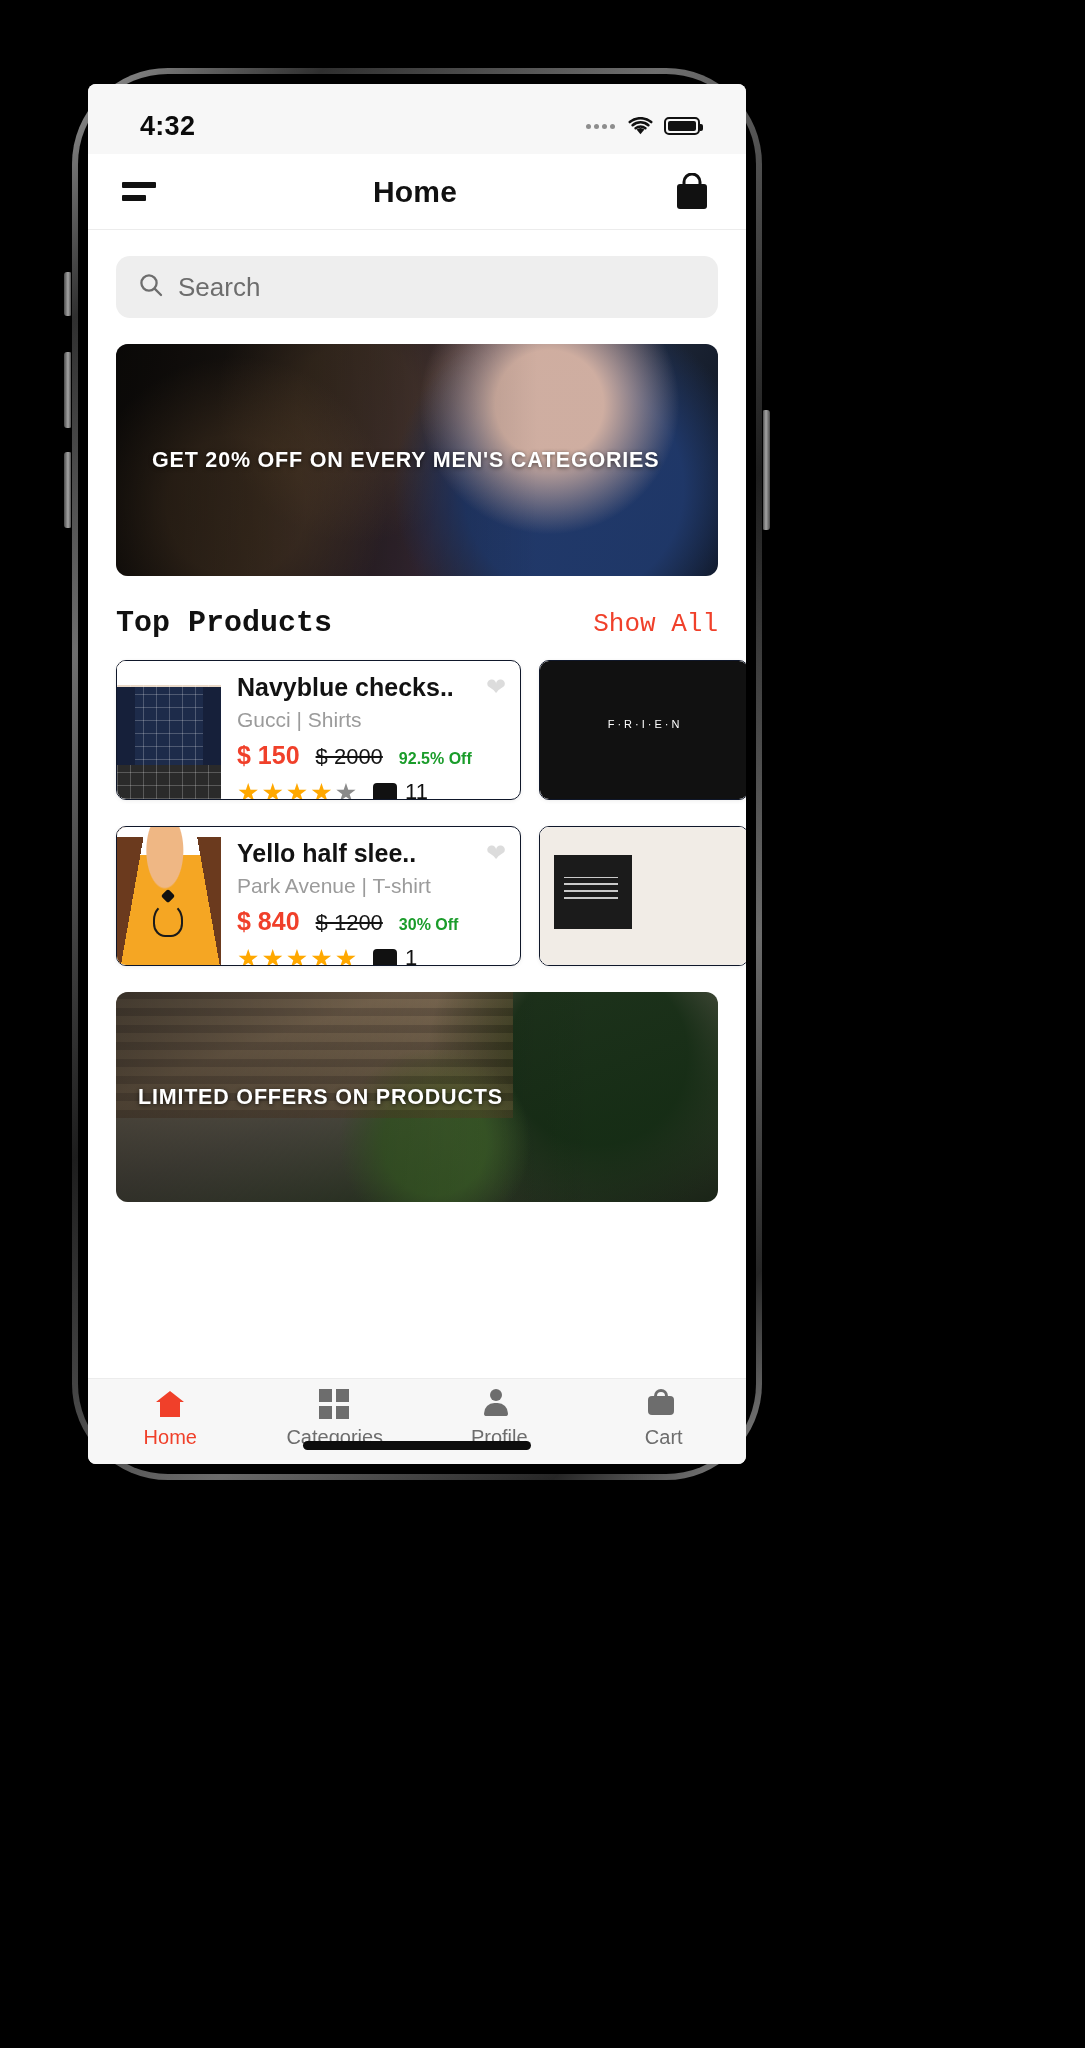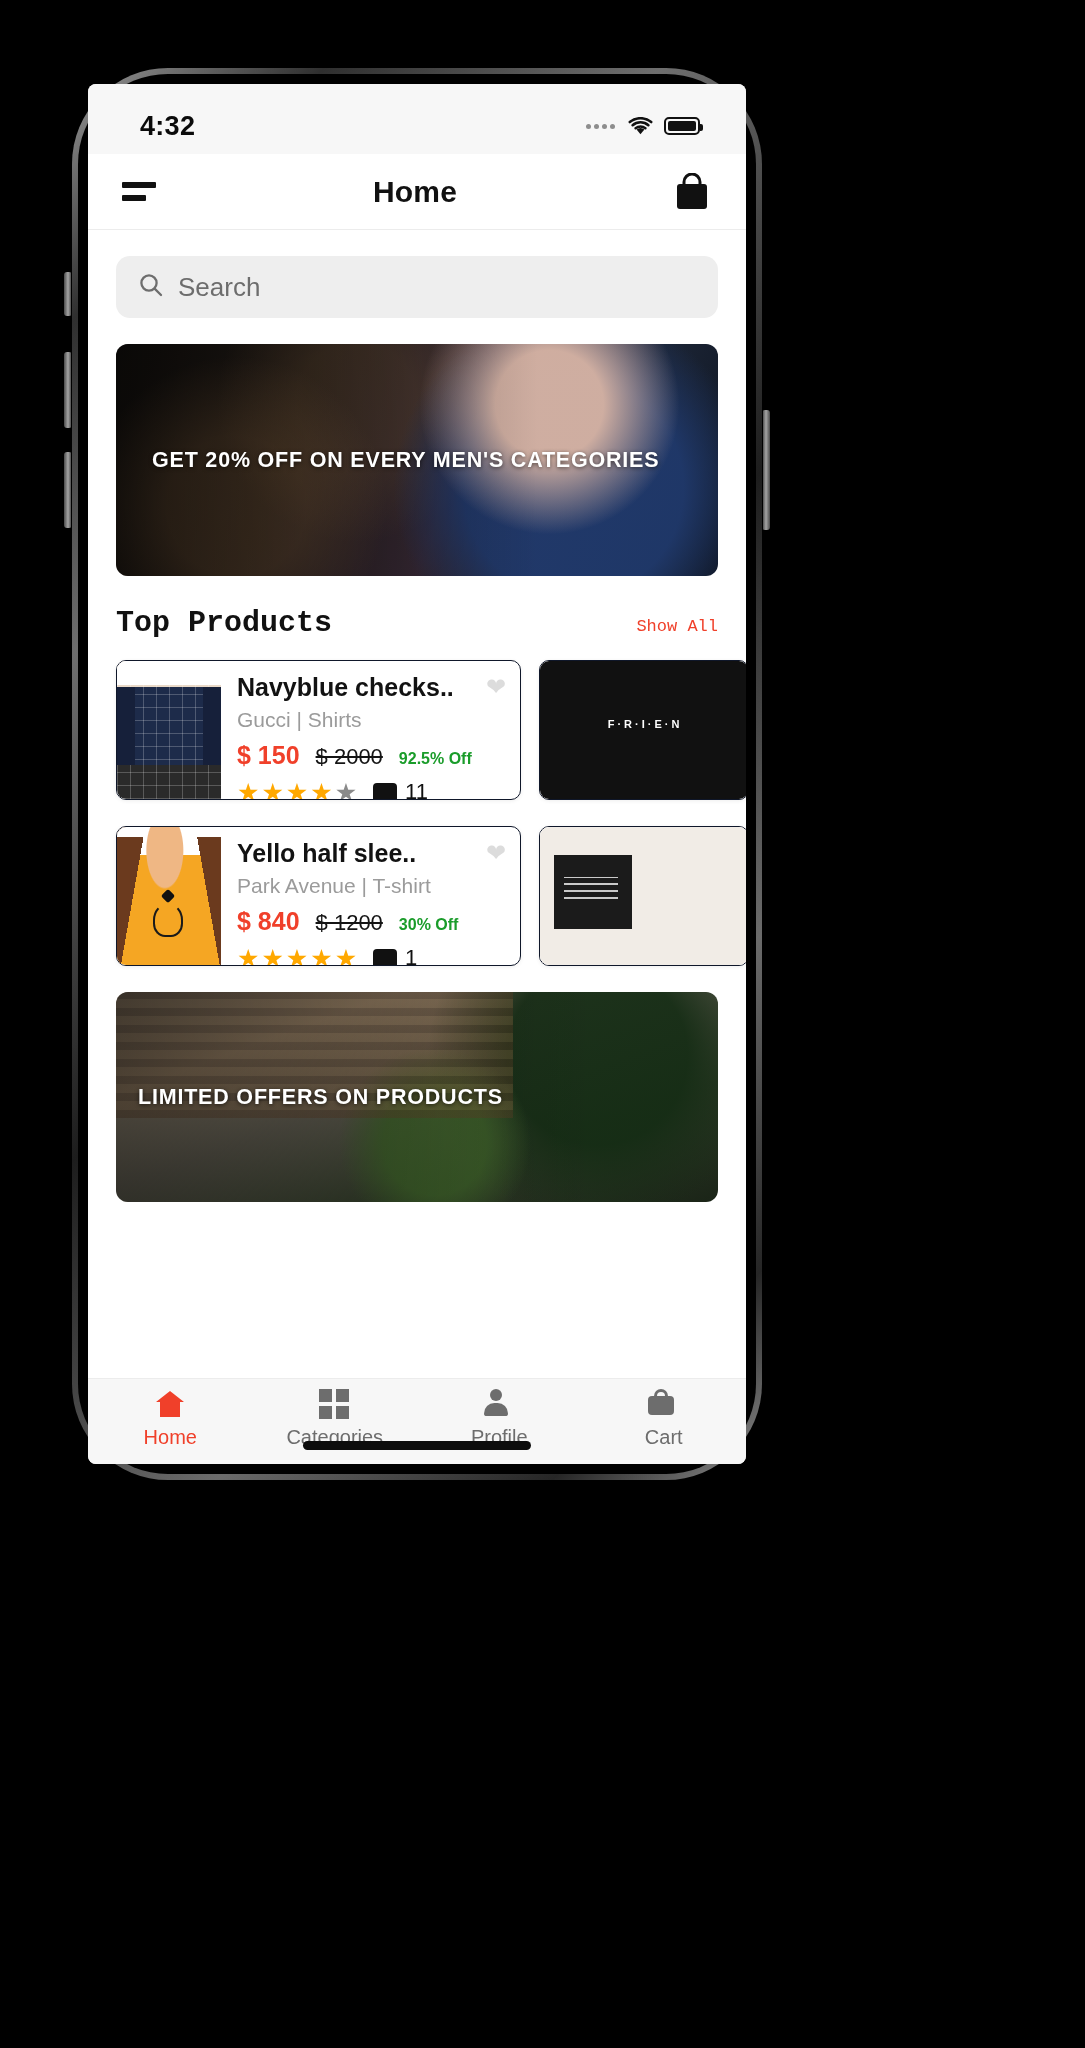--- a/index.html
+++ b/index.html
@@ -146,21 +146,21 @@
     white-space: nowrap;
   }
 
   
   .sec-head {
     display: flex; align-items: baseline; justify-content: space-between;
     padding: 30px 28px 6px;
     font-family: Liberation Mono, monospace;
   }
   .sec-title { font-size: 30px; font-weight: 700; color: #111; }
-  .sec-link { font-size: 17px; color: #f0402a; cursor: pointer; }
+  .sec-link { font-size: 26px; color: #f0402a; cursor: pointer; }
 
   
   .prow { display: flex; gap: 18px; padding: 14px 0 0 28px; }
   .pcard {
     flex: 0 0 auto; width: 405px; height: 140px;
     background: #fff; border-radius: 10px;
     border: 1px solid #0f172a;
     box-shadow: 0 1px 4px rgba(0,0,0,.07);
     display: flex; overflow: hidden; position: relative;
   }
@@ -202,21 +202,21 @@
     position:absolute; left:36px; top:76px; width:30px; height:34px;
     border:2px solid #1a1a1a; border-radius:50% 50% 40% 40%;
     border-top-color: transparent;
   }
   
   .art-black-hoodie {
     position:absolute; inset:0; background:#111;
   }
   .art-black-hoodie .tx {
     position:absolute; left:50%; top:46%; transform:translate(-50%,-50%);
-    color:#fff; font-size:11px; letter-spacing:3px; font-weight:700; white-space:nowrap;
+    color:#fff; font-size:11px; letter-spacing:3px; font-weight:400; white-space:nowrap;
   }
   .art-white-tee {
     position:absolute; inset:0;
     background: linear-gradient(#f1ece6 0 100%);
   }
   .art-white-tee .blk {
     position:absolute; left:14px; top:28px; width:78px; height:74px; background:#1b1b1b;
   }
   .art-white-tee .blk::after{
     content:""; position:absolute; left:10px; top:22px; width:54px; height:22px;

